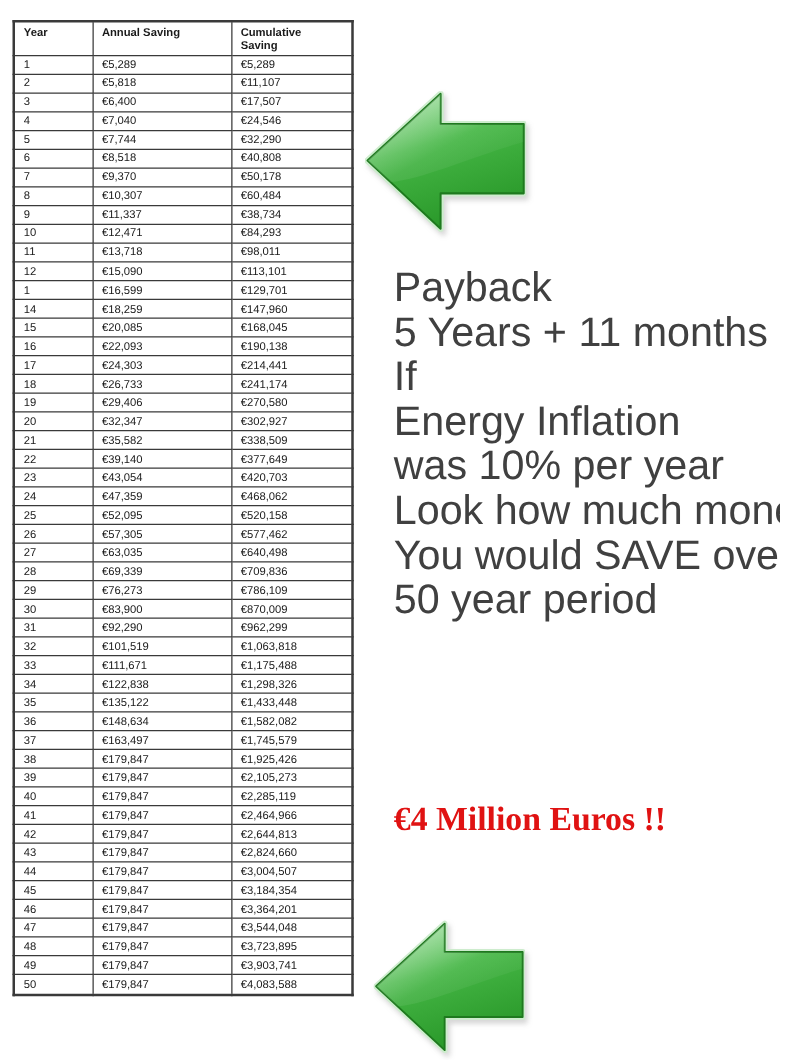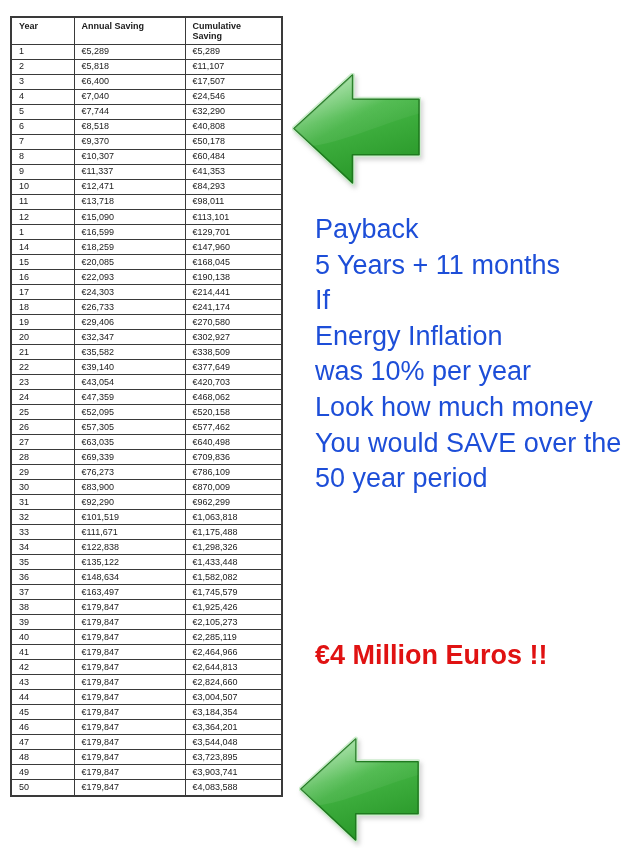--- a/index.html
+++ b/index.html
@@ -48,23 +48,23 @@
   .savings-table col.c-year { width: 63px; }
   .savings-table col.c-annual { width: 111px; }
   .savings-table col.c-cumulative { width: 97px; }
 
   
   .message-block {
     position: absolute;
     left: 315px;
     top: 212px;
     width: 320px;
-    font-size: 27px;
+    font-size: 33px;
     line-height: 35.6px;
-    color: #1d4ed8;
+    color: #404040;
     white-space: nowrap;
   }
 
   .highlight-text {
     position: absolute;
     left: 315px;
     top: 640px;
     font-size: 27px;
     font-weight: bold;
     white-space: nowrap;
@@ -131,21 +131,21 @@
           <td>€50,178</td>
         </tr>
         <tr>
           <td>8</td>
           <td>€10,307</td>
           <td>€60,484</td>
         </tr>
         <tr>
           <td>9</td>
           <td>€11,337</td>
-          <td>€41,353</td>
+          <td>€38,734</td>
         </tr>
         <tr>
           <td>10</td>
           <td>€12,471</td>
           <td>€84,293</td>
         </tr>
         <tr>
           <td>11</td>
           <td>€13,718</td>
           <td>€98,011</td>
@@ -373,21 +373,21 @@
       <div>Payback</div>
       <div>5 Years + 11 months</div>
       <div>If</div>
       <div>Energy Inflation</div>
       <div>was 10% per year</div>
       <div>Look how much money</div>
       <div>You would SAVE over the</div>
       <div>50 year period</div>
     </div>
 
-  <div class="highlight-text" style="color: rgb(224, 18, 18);">€4 Million Euros !!</div>
+  <div class="highlight-text" style="color: rgb(224, 18, 18); font-family: Liberation Serif, serif;">€4 Million Euros !!</div>
 
   <svg class="arrow arrow-bottom" viewBox="0 0 128 112" aria-hidden="true">
     <polygon points="2,55 60,2 60,26 126,26 126,81 60,81 60,109" fill="none" stroke="#cdeccd" stroke-width="5" stroke-linejoin="round"></polygon>
     <polygon points="2,55 60,2 60,26 126,26 126,81 60,81 60,109" fill="url(#agrad)" stroke="#1e7a1e" stroke-width="1.6" stroke-linejoin="round"></polygon>
     <path d="M2,55 L60,2 L60,26 L126,26 L126,40 C85,52 45,70 20,72 Z" fill="url(#ashine)" clip-path="url(#aclip)"></path>
   </svg>
 
 </div>
 
 </body></html>

